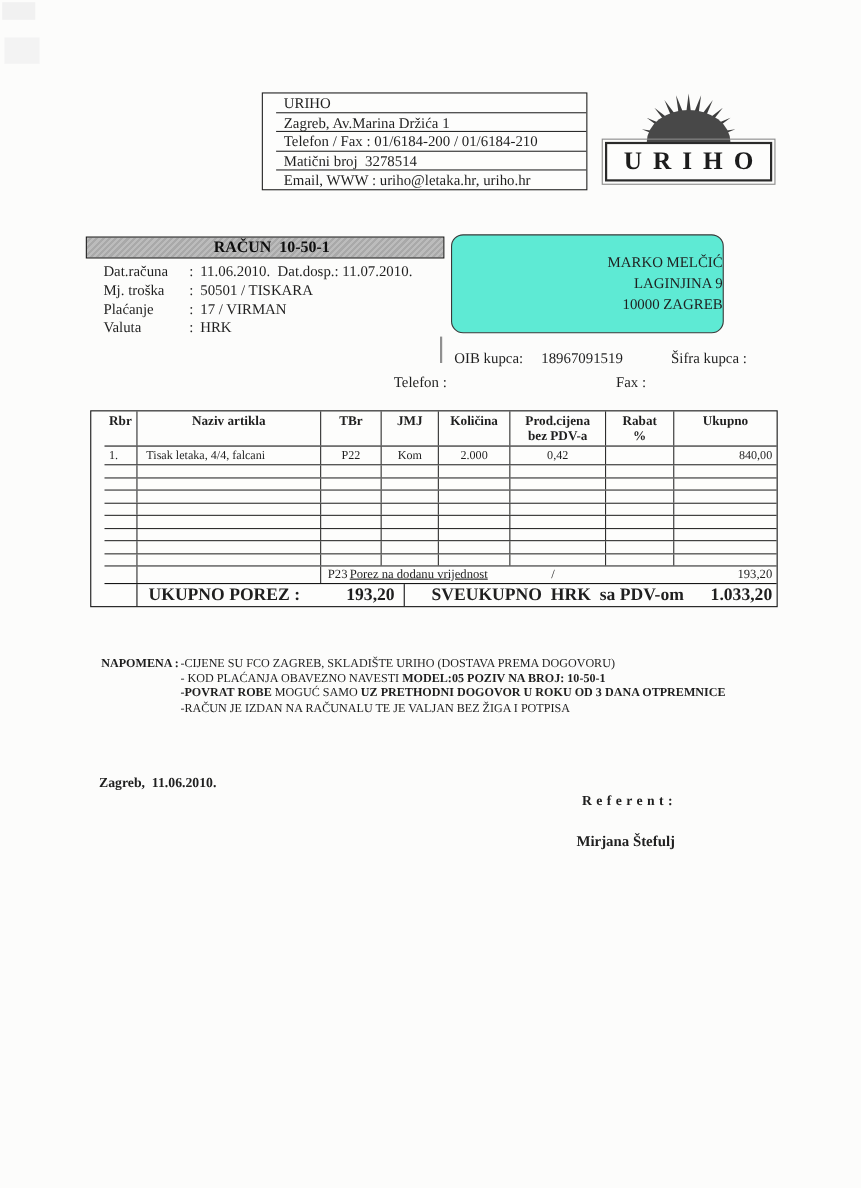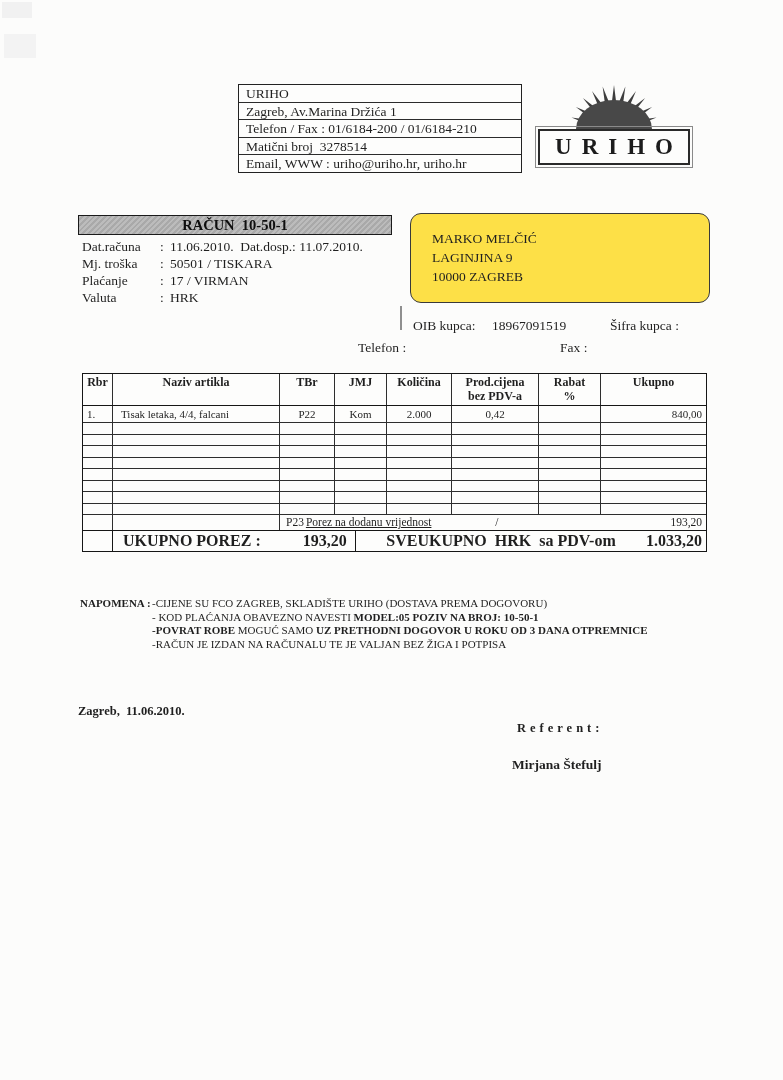--- a/index.html
+++ b/index.html
@@ -1,20 +1,20 @@
 <!DOCTYPE html>
 <html><head>
 <meta charset="utf-8">
 <style>
   html,body{margin:0;padding:0;}
   body{
     width:783px;height:1080px;background:#fcfcfb;position:relative;overflow:hidden;
     font-family:"Liberation Serif","DejaVu Serif",serif;color:#1f1f1f;
   }
-  .abs{position:absolute;}
+  .abs{position:absolute;padding-left:12px;}
 
   
   .artifact{position:absolute;background:#f1f1f1;}
   .a1{left:2px;top:2px;width:30px;height:16px;}
   .a2{left:4px;top:34px;width:32px;height:24px;background:#f3f3f3;}
   .a3{left:400px;top:306px;width:2px;height:24px;background:#8f8f8f;}
 
   
   .company-box{left:238px;top:84px;width:282px;border:1.5px solid #222;background:#fdfdfc;}
   .crow{height:16.5px;border-bottom:1px solid #2b2b2b;padding:0 0 0 7px;
@@ -32,22 +32,22 @@
   .racun-title{left:78px;top:215px;width:312px;height:18px;border:1.5px solid #1a1a1a;
       background:repeating-linear-gradient(135deg,#bcbcbc 0 2px,#a9a9a9 2px 4px);
       text-align:center;font-weight:bold;font-size:14.5px;line-height:18px;white-space:pre;color:#0e0e0e;}
   .racun-fields{left:82px;top:238px;width:320px;font-size:13.5px;}
   .ih-row{display:flex;height:17px;line-height:17px;}
   .ih-label{width:78px;}
   .ih-colon{width:10px;}
   .ih-value{white-space:pre;}
 
   
-  .customer-box{left:410px;top:213px;width:300px;height:90px;background:#fde047;
-      border:1.5px solid #3a3a3a;border-radius:11px;box-sizing:border-box;padding:15px 0 0 21px;}
+  .customer-box{left:410px;top:213px;width:248px;height:90px;background:#5eead4;
+      border:1.5px solid #3a3a3a;border-radius:11px;box-sizing:border-box;padding:15px 0 0 21px;text-align:right;}
   .cust-line{font-size:13.5px;line-height:19px;}
 
   .oib-line{left:0;top:318px;width:783px;height:17px;font-size:13.5px;}
   .oib-label{position:absolute;left:413px;}
   .oib-value{position:absolute;left:492px;}
   .sifra-label{position:absolute;left:610px;}
   .tel-line{left:0;top:340px;width:783px;height:17px;font-size:13.5px;}
   .tel-label{position:absolute;left:358px;}
   .fax-label{position:absolute;left:560px;}
 
@@ -97,21 +97,21 @@
 
   <div class="artifact a1"></div>
   <div class="artifact a2"></div>
   <div class="artifact a3"></div>
 
   <div class="abs company-box">
     <div class="crow">URIHO</div>
     <div class="crow">Zagreb, Av.Marina Držića 1</div>
     <div class="crow">Telefon / Fax : 01/6184-200 / 01/6184-210</div>
     <div class="crow">Matični broj  3278514</div>
-    <div class="crow">Email, WWW : uriho@uriho.hr, uriho.hr</div>
+    <div class="crow">Email, WWW : uriho@letaka.hr, uriho.hr</div>
   </div>
 
   <div class="abs logo">
     <svg width="150" height="45" viewBox="0 0 150 45">
       <g fill="#3d3d3d">
         <polygon points="75,1 72.5,21 77.5,21" transform="rotate(-75 75 45)"></polygon>
         <polygon points="75,1 72.5,21 77.5,21" transform="rotate(-60 75 45)"></polygon>
         <polygon points="75,1 72.5,21 77.5,21" transform="rotate(-45 75 45)"></polygon>
         <polygon points="75,1 72.5,21 77.5,21" transform="rotate(-30 75 45)"></polygon>
         <polygon points="75,1 72.5,21 77.5,21" transform="rotate(-15 75 45)"></polygon>

